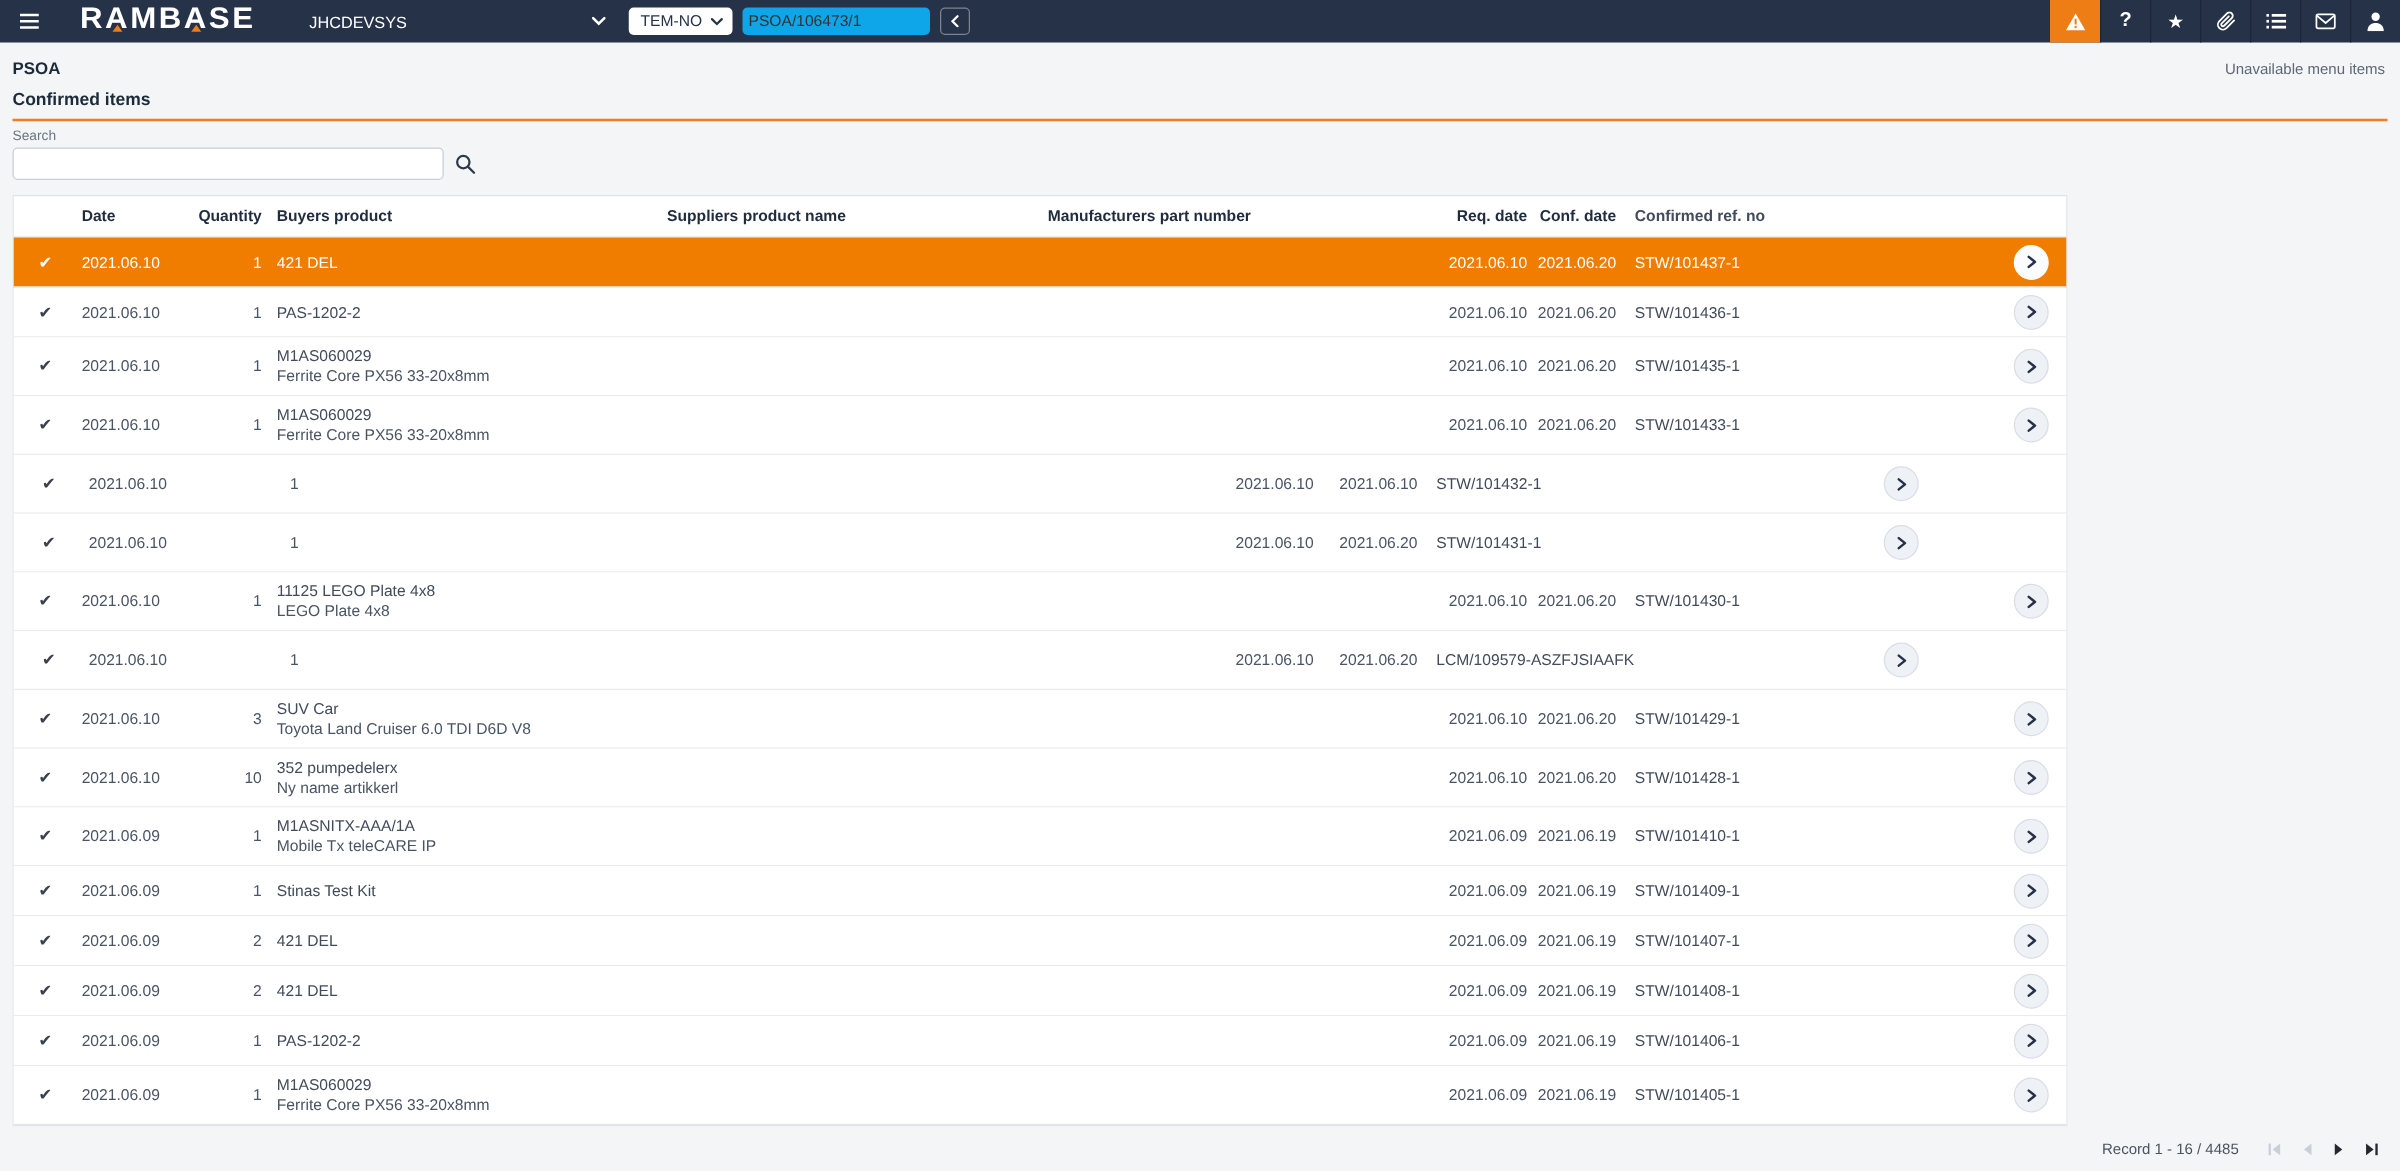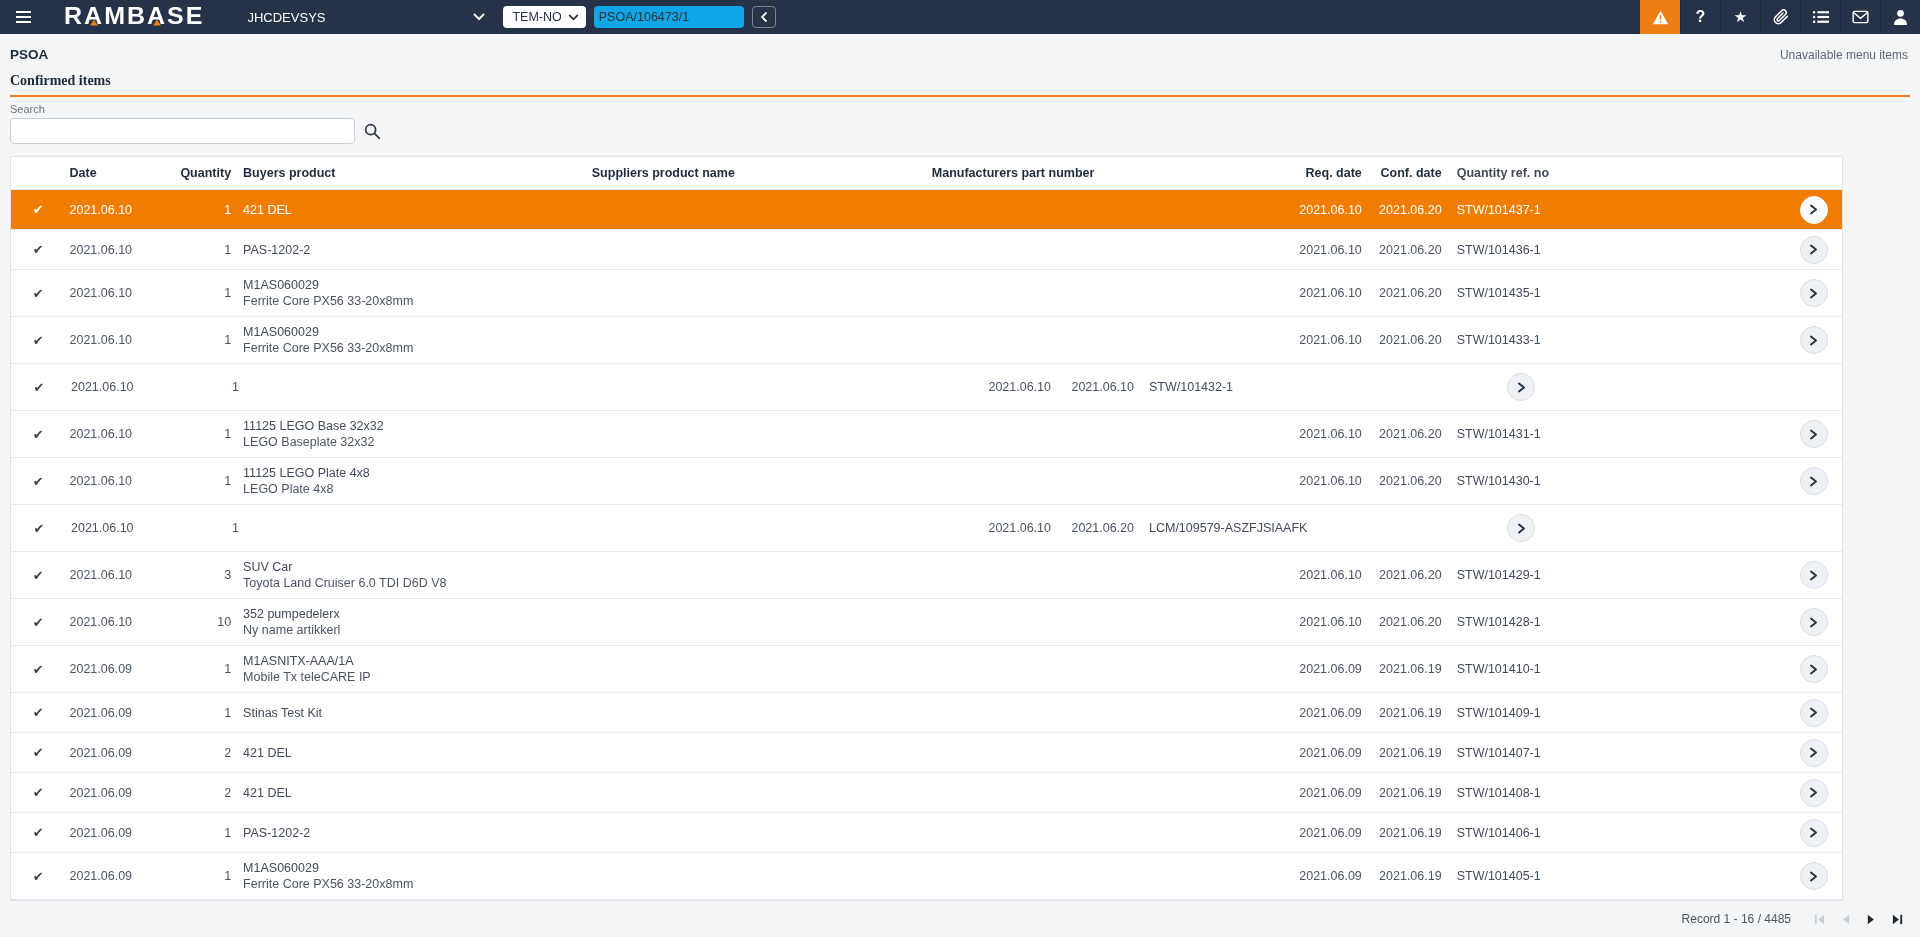--- a/index.html
+++ b/index.html
@@ -33,32 +33,32 @@
   .tb-icon .qmark { font-weight:bold; font-size:16px; color:#fff; }
   .tb-icon .star { color:#fff; font-size:15px; }
 
   
   .crumb-row { display:flex; justify-content:space-between; align-items:center; padding:13px 12px 0 10px; }
   .crumb { font-size:13.5px; font-weight:bold; color:#1c2b3a; }
   .unavailable { font-size:12px; color:#5d6877; cursor:pointer; }
 
   
   .title-wrap { margin:9px 10px 0 10px; border-bottom:2px solid #ee7d22; padding-bottom:6px; }
-  .page-title { font-size:14px; font-weight:bold; color:#1c2b3a;font-family:Liberation Serif, serif; }
+  .page-title { font-size:14px; font-weight:bold; color:#1c2b3a; }
 
   
   .search-wrap { margin:6px 10px 0 10px; }
   .search-label { font-size:11px; color:#6c7684; display:block; margin-bottom:3px; }
   .search-line { display:flex; align-items:center; gap:8px; }
   .search-input { width:345px; height:26px; border:1px solid #c9ced6; border-radius:4px;
     padding:0 8px; font-size:12.5px; font-family:inherit; background:#fff; }
   .search-icon { display:flex; cursor:pointer; }
 
   
-  .table-card { margin:12px 10px 0 10px; width:1833px; background:#fff; border:1px solid #dfe3e8; }
+  .table-card { margin:12px 10px 0 10px; width:1644px; background:#fff; border:1px solid #dfe3e8; }
   .t-head { display:flex; align-items:center; height:33px; border-bottom:1px solid #e3e6ea;
     font-weight:bold; font-size:12.5px; color:#1f2c3d; }
   .t-row { display:flex; align-items:center; min-height:40px; border-bottom:1px solid #e9ebee;
     font-size:12.5px; color:#4a5564; cursor:pointer; background:#fff; }
   .t-row.two-line { min-height:47px; }
   .t-row:last-child { border-bottom:1px solid #e3e6ea; }
   .c-check { width:48px; padding-left:8px; text-align:center; color:#3a424d; font-size:13px; }
   .c-date { width:120px; padding-left:12px; }
   .c-qty { width:60px; text-align:right; }
   .c-product { width:362px; padding-left:12px; line-height:16px; }
@@ -198,21 +198,21 @@
 <div class="table-card">
   <div class="t-head">
     <div class="c-check"></div>
     <div class="c-date">Date</div>
     <div class="c-qty">Quantity</div>
     <div class="c-product">Buyers product</div>
     <div class="c-sname">Suppliers product name</div>
     <div class="c-mpn">Manufacturers part number</div>
     <div class="c-req">Req. date</div>
     <div class="c-conf">Conf. date</div>
-    <div class="c-ref">Quantity ref. no</div>
+    <div class="c-ref">Confirmed ref. no</div>
     <div class="c-action"></div>
   </div>
   <div id="tbody">
   <div class="t-row selected">
     <div class="c-check"><span>✔</span></div>
     <div class="c-date">2021.06.10</div>
     <div class="c-qty">1</div>
     <div class="c-product">
       <div class="p-code">421 DEL</div>
 
@@ -312,24 +312,20 @@
               <polyline points="2,1.5 7,5.5 2,9.5" fill="none" stroke="#263247" stroke-width="2" stroke-linecap="round" stroke-linejoin="round"></polyline>
             </svg>
       </span>
     </div>
   </div>
 
   <div class="t-row two-line">
     <div class="c-check"><span>✔</span></div>
     <div class="c-date">2021.06.10</div>
     <div class="c-qty">1</div>
-    <div class="c-product">
-      <div class="p-code">11125 LEGO Base 32x32</div>
-      <div class="p-desc">LEGO Baseplate 32x32</div>
-    </div>
     <div class="c-sname"></div>
     <div class="c-mpn"></div>
     <div class="c-req">2021.06.10</div>
     <div class="c-conf">2021.06.20</div>
     <div class="c-ref">STW/101431-1</div>
     <div class="c-action">
       <span class="row-chevron">
         <svg width="9" height="11" viewBox="0 0 9 11">
               <polyline points="2,1.5 7,5.5 2,9.5" fill="none" stroke="#263247" stroke-width="2" stroke-linecap="round" stroke-linejoin="round"></polyline>
             </svg>

